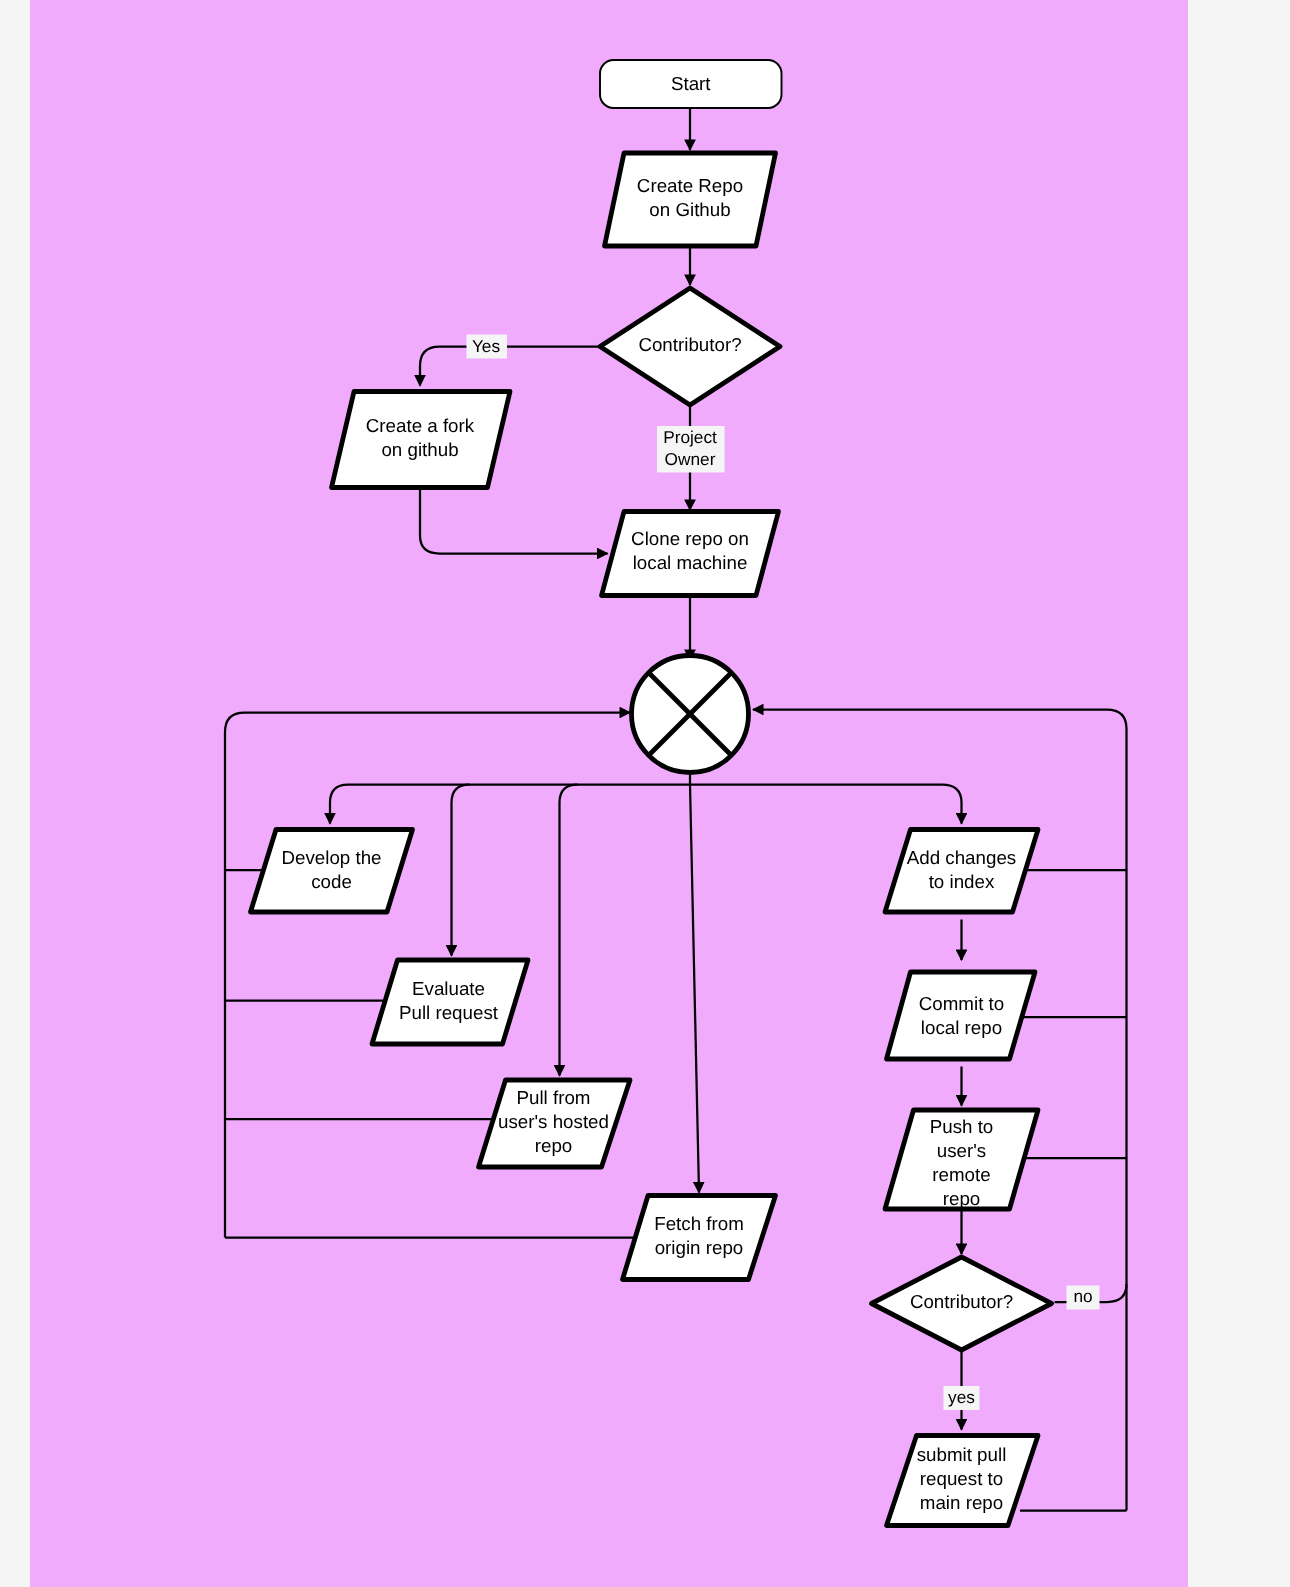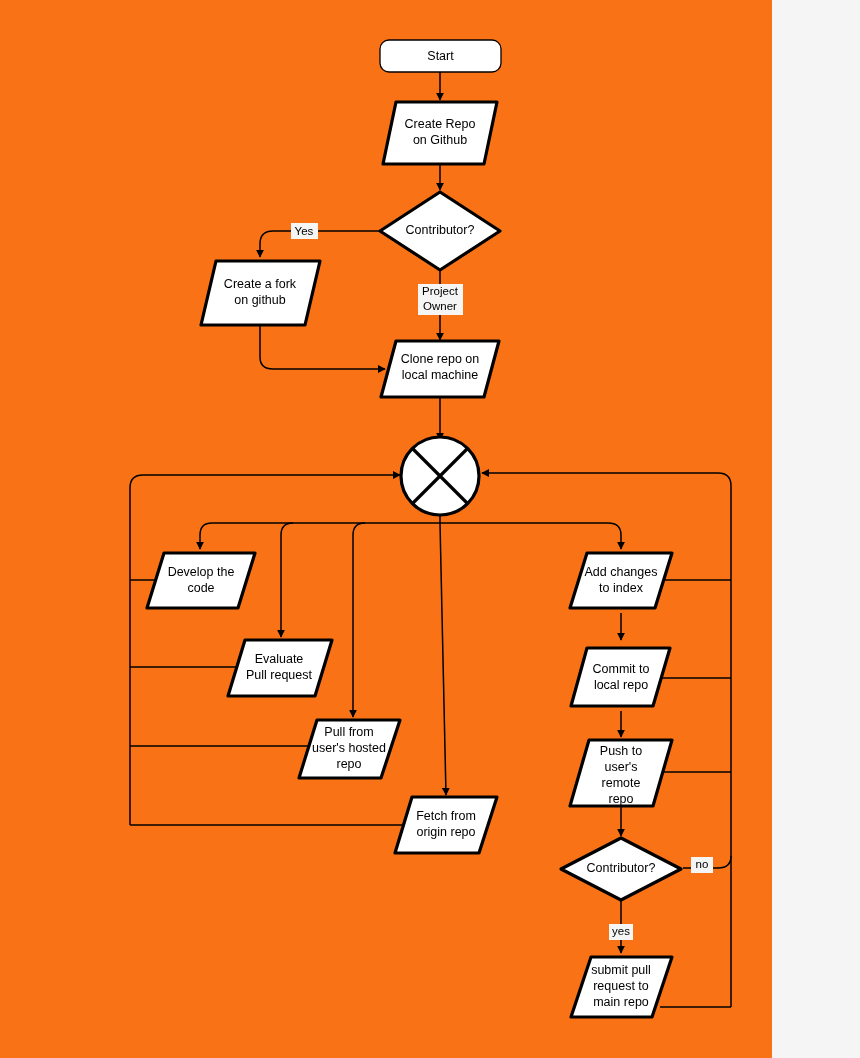--- a/index.html
+++ b/index.html
@@ -10,21 +10,22 @@
   body {
     width: 860px;
     height: 1058px;
     font-family: "Liberation Sans", sans-serif;
     overflow: hidden;
   }
   #flow-root {
     position: relative;
     width: 772px;
     height: 1058px;
-    background: #f97316;
+    background: #f0abfc;
+    margin-left: 20px;
   }
   svg#flow-svg {
     display: block;
     width: 860px;
     height: 1058px;
   }
   .shape-thick { stroke: #000000; stroke-width: 3.2; fill: #ffffff; stroke-linejoin: round; }
   .shape-thin { stroke: #000000; stroke-width: 1.3; fill: #ffffff; stroke-linejoin: round; }
   .conn { stroke: #000000; stroke-width: 1.5; fill: none; }
   .conn-rail { stroke: #000000; stroke-width: 1.5; fill: none; }

